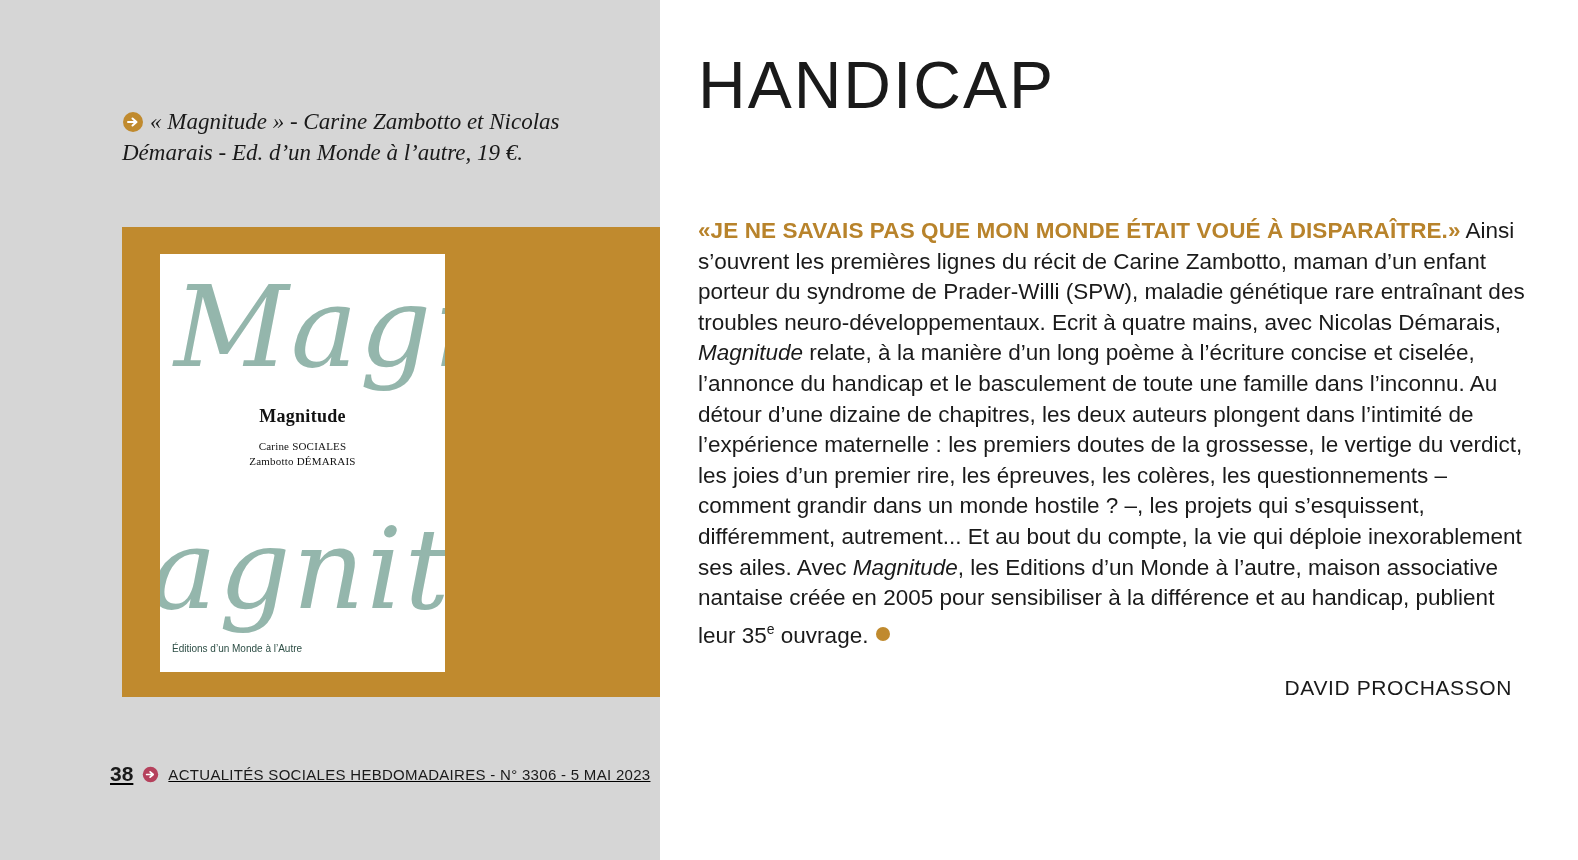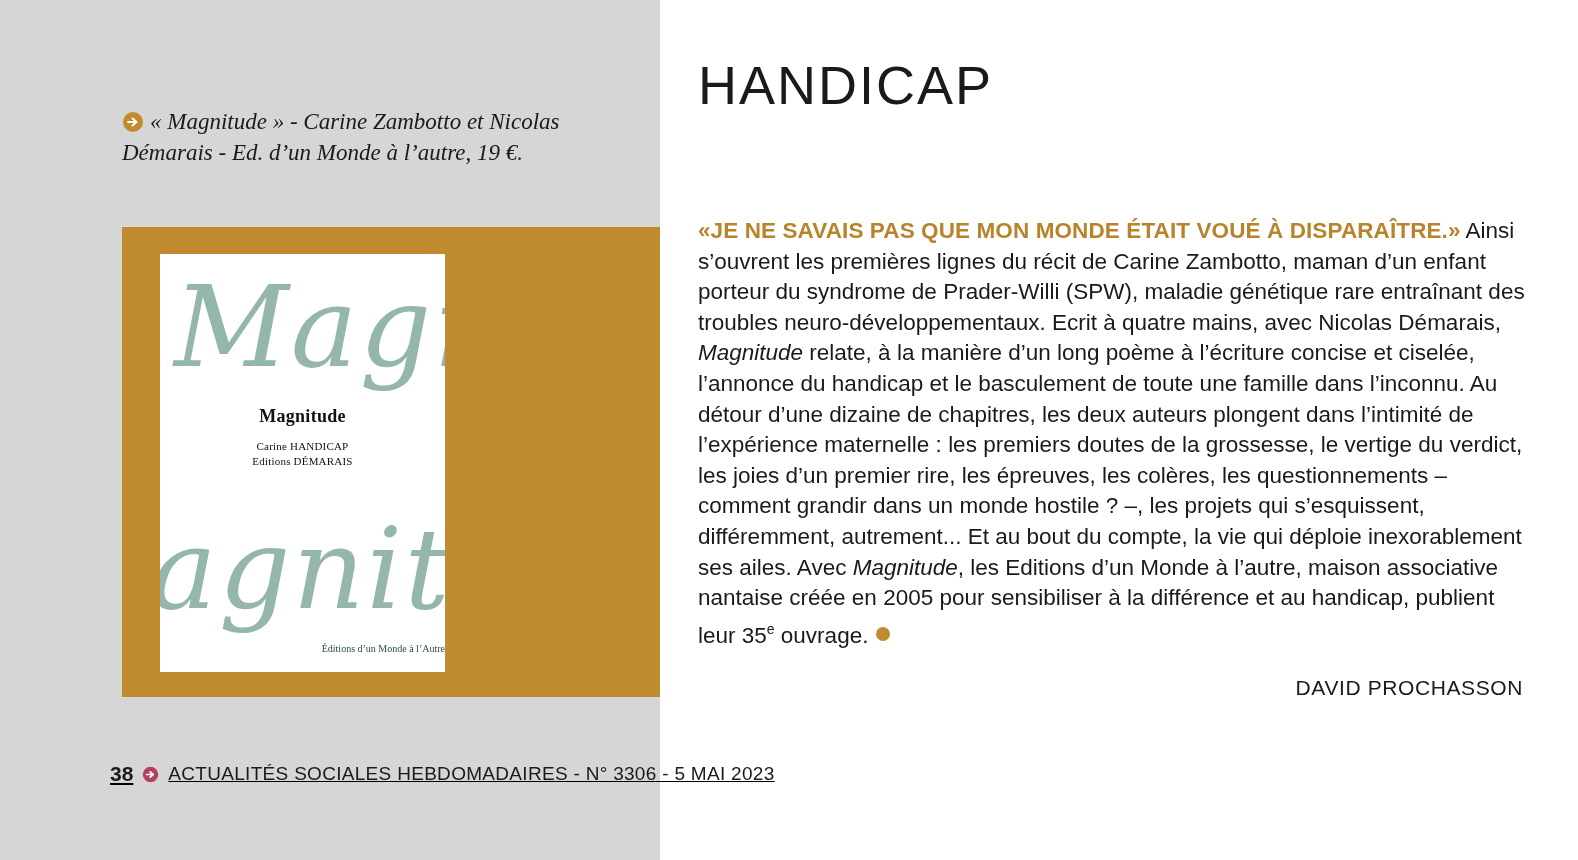--- a/index.html
+++ b/index.html
@@ -108,44 +108,44 @@
     top: 185px;
     text-align: center;
     font-family: "Liberation Serif", serif;
     font-size: 11px;
     line-height: 15px;
     color: #111;
     letter-spacing: .2px;
   }
   .book .b-publisher {
     position: absolute;
-    left: 4px;
+    left: 12px;
     right: 0;
     bottom: 18px;
-    text-align: right;
-    font-family: Liberation Serif, serif;
+    text-align: left;
+    font-family: Liberation Sans, sans-serif;
     font-size: 10px;
     color: #2e4f46;
   }
 
   
   .right-col {
     position: absolute;
     left: 660px;
     top: 0;
     width: 918px;
     height: 860px;
     background: #ffffff;
   }
 
   .rubric {
     position: absolute;
     left: 38px;
     top: 56px;
-    font-size: 54px;
+    font-size: 66px;
     line-height: 58px;
     font-weight: 300;
     letter-spacing: 2px;
     color: #1a1a1a;
   }
 
   .headline {
     position: absolute;
     left: 36px;
     top: 125px;
@@ -183,21 +183,21 @@
     width: 14px;
     height: 14px;
     border-radius: 50%;
     background: #c08a2e;
     margin-left: 8px;
     vertical-align: 1px;
   }
 
   .byline {
     position: absolute;
-    right: 55px;
+    right: 66px;
     top: 676px;
     font-size: 21px;
     letter-spacing: .6px;
     color: #1a1a1a;
   }
 
   
   .footer {
     position: absolute;
     left: 110px;
@@ -211,21 +211,21 @@
     font-weight: bold;
     font-size: 21px;
     color: #1a1a1a;
   }
   .footer .f-arrow {
     width: 17px;
     height: 17px;
     display: inline-block;
   }
   .footer .f-text {
-    font-size: 19px;
+    font-size: 15px;
     letter-spacing: .3px;
     color: #1a1a1a;
   }
 </style>
 </head>
 <body>
 
 <div class="page">
 
   <div class="left-col">
@@ -238,22 +238,22 @@
         </svg>
       </span><span>« Magnitude » - Carine Zambotto et Nicolas Démarais - Ed. d’un Monde à l’autre, 19 €.</span>
     </div>
 
     <div class="cover-block">
       <div class="book">
         <div class="script script-top">Magn</div>
         <div class="script script-bottom">agnitu</div>
         <div class="b-title">Magnitude</div>
         <div class="b-authors">
-          <div>Carine HANDICAP</div>
-          <div>Editions DÉMARAIS</div>
+          <div>Carine SOCIALES</div>
+          <div>Zambotto DÉMARAIS</div>
         </div>
         <div class="b-publisher">Éditions d’un Monde à l’Autre</div>
       </div>
     </div>
   </div>
 
   <div class="right-col">
 
     <div class="rubric">HANDICAP</div>
 

